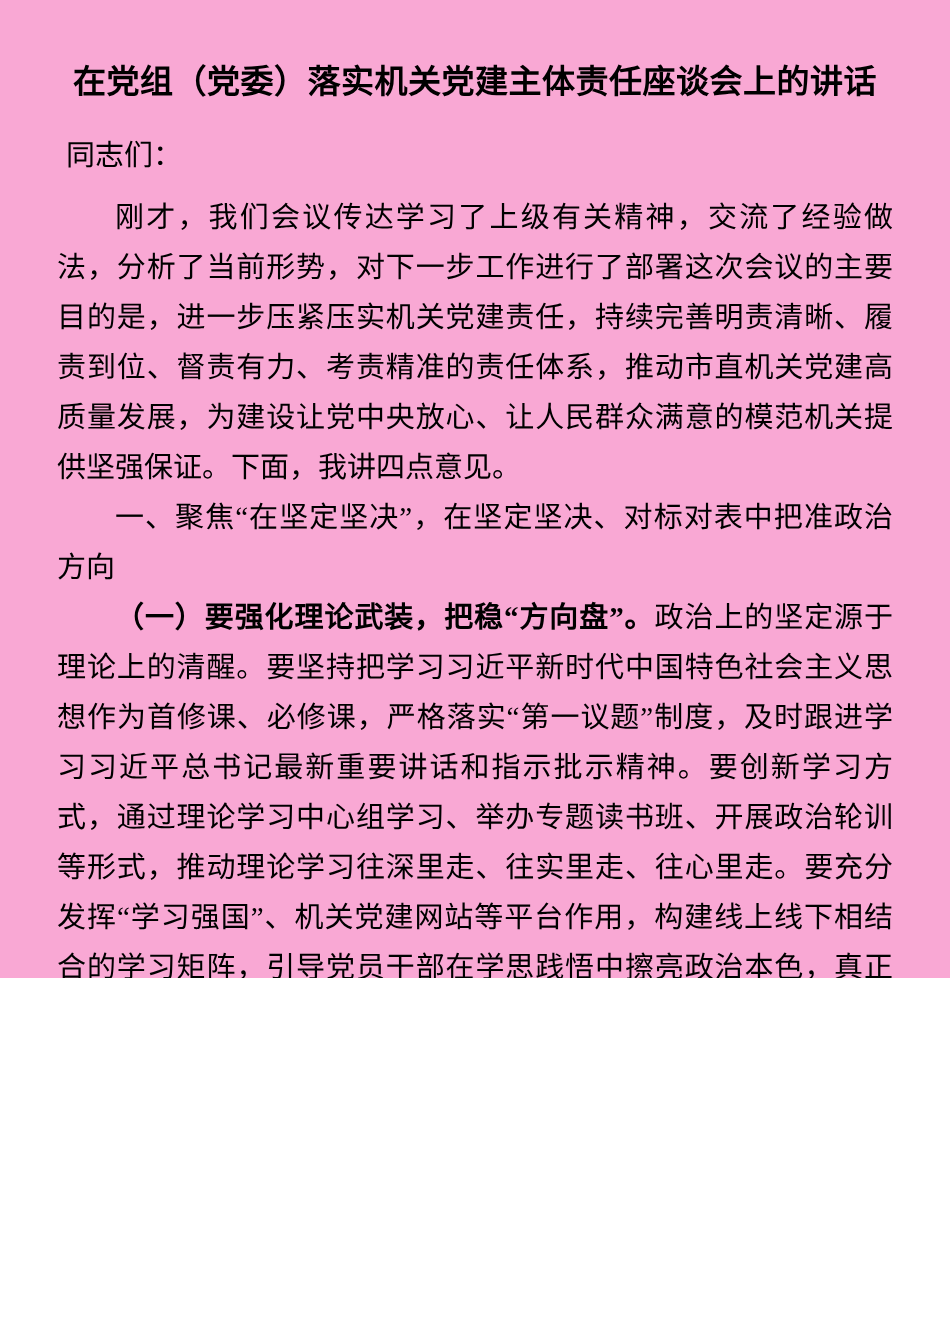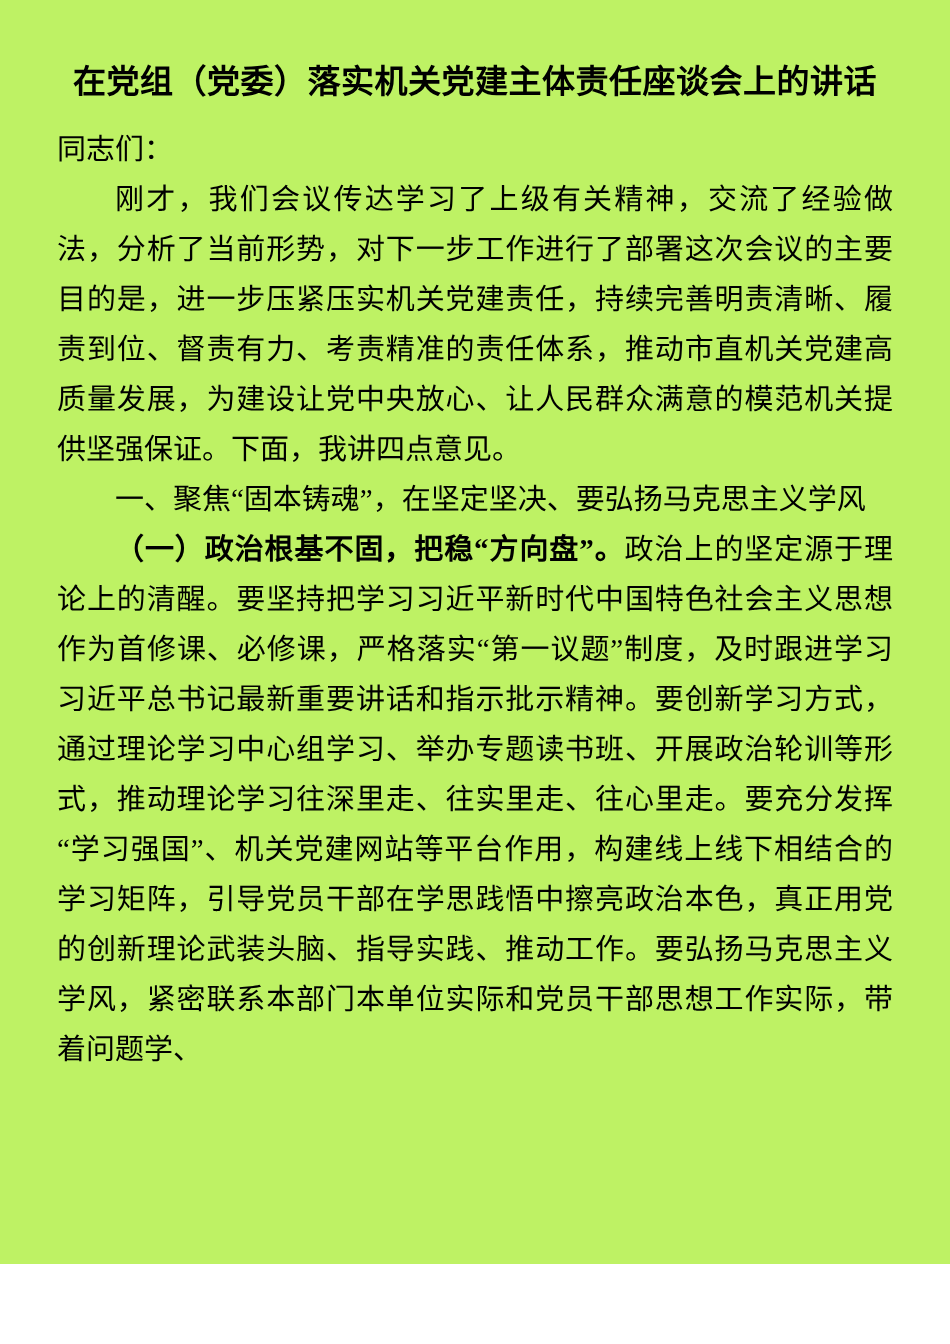--- a/index.html
+++ b/index.html
@@ -4,23 +4,23 @@
 <title>在党组（党委）落实机关党建主体责任座谈会上的讲话</title>
 <style>
   html, body {
     margin: 0;
     padding: 0;
     background: #ffffff;
   }
   .page {
     position: relative;
     width: 950px;
-    height: 1264px;
+    height: 978px;
     margin: 0 auto;
-    background: #bef264;
+    background: #f9a8d4;
     overflow: hidden;
     box-sizing: border-box;
   }
   .content {
     position: absolute;
     left: 57px;
     top: 0;
     width: 836px;
   }
   .doc-title {
@@ -29,25 +29,25 @@
     font-size: 33px;
     line-height: 48px;
     color: #000000;
     text-align: center;
     margin: 0;
     padding-top: 58px;
     letter-spacing: 0.5px;
     word-break: break-all;
   }
   .salutation {
-    font-family: Liberation Serif, serif;
+    font-family: Liberation Mono, monospace;
     font-size: 29px;
     line-height: 50px;
     color: #000000;
-    margin: 0;
+    margin: 9px;
     padding-top: 18px;
     text-align: left;
     word-break: break-all;
   }
   .para {
     font-family: Liberation Serif, serif;
     font-size: 29px;
     line-height: 50px;
     color: #000000;
     margin: 0;
@@ -73,19 +73,19 @@
 
 <div class="page">
   <div class="content">
 
     <h1 class="doc-title">在党组（党委）落实机关党建主体责任座谈会上的讲话</h1>
 
     <p class="salutation">同志们：</p>
 
     <p class="para">刚才，我们会议传达学习了上级有关精神，交流了经验做法，分析了当前形势，对下一步工作进行了部署这次会议的主要目的是，进一步压紧压实机关党建责任，持续完善明责清晰、履责到位、督责有力、考责精准的责任体系，推动市直机关党建高质量发展，为建设让党中央放心、让人民群众满意的模范机关提供坚强保证。下面，我讲四点意见。</p>
 
-    <p class="para section-heading">一、聚焦“固本铸魂”，在坚定坚决、要弘扬马克思主义学风</p>
+    <p class="para section-heading">一、聚焦“在坚定坚决”，在坚定坚决、对标对表中把准政治方向</p>
 
 
-    <p class="para tail"><span class="lead-bold">（一）政治根基不固，把稳“方向盘”。</span><span>政治上的坚定源于理论上的清醒。要坚持把学习习近平新时代中国特色社会主义思想作为首修课、必修课，严格落实“第一议题”制度，及时跟进学习习近平总书记最新重要讲话和指示批示精神。要创新学习方式，通过理论学习中心组学习、举办专题读书班、开展政治轮训等形式，推动理论学习往深里走、往实里走、往心里走。要充分发挥“学习强国”、机关党建网站等平台作用，构建线上线下相结合的学习矩阵，引导党员干部在学思践悟中擦亮政治本色，真正用党的创新理论武装头脑、指导实践、推动工作。要弘扬马克思主义学风，紧密联系本部门本单位实际和党员干部思想工作实际，带着问题学、</span></p>
+    <p class="para tail"><span class="lead-bold">（一）要强化理论武装，把稳“方向盘”。</span><span>政治上的坚定源于理论上的清醒。要坚持把学习习近平新时代中国特色社会主义思想作为首修课、必修课，严格落实“第一议题”制度，及时跟进学习习近平总书记最新重要讲话和指示批示精神。要创新学习方式，通过理论学习中心组学习、举办专题读书班、开展政治轮训等形式，推动理论学习往深里走、往实里走、往心里走。要充分发挥“学习强国”、机关党建网站等平台作用，构建线上线下相结合的学习矩阵，引导党员干部在学思践悟中擦亮政治本色，真正用党的创新理论武装头脑、指导实践、推动工作。要弘扬马克思主义学风，紧密联系本部门本单位实际和党员干部思想工作实际，带着问题学、</span></p>
 
   </div>
 </div>
 
 </body></html>

